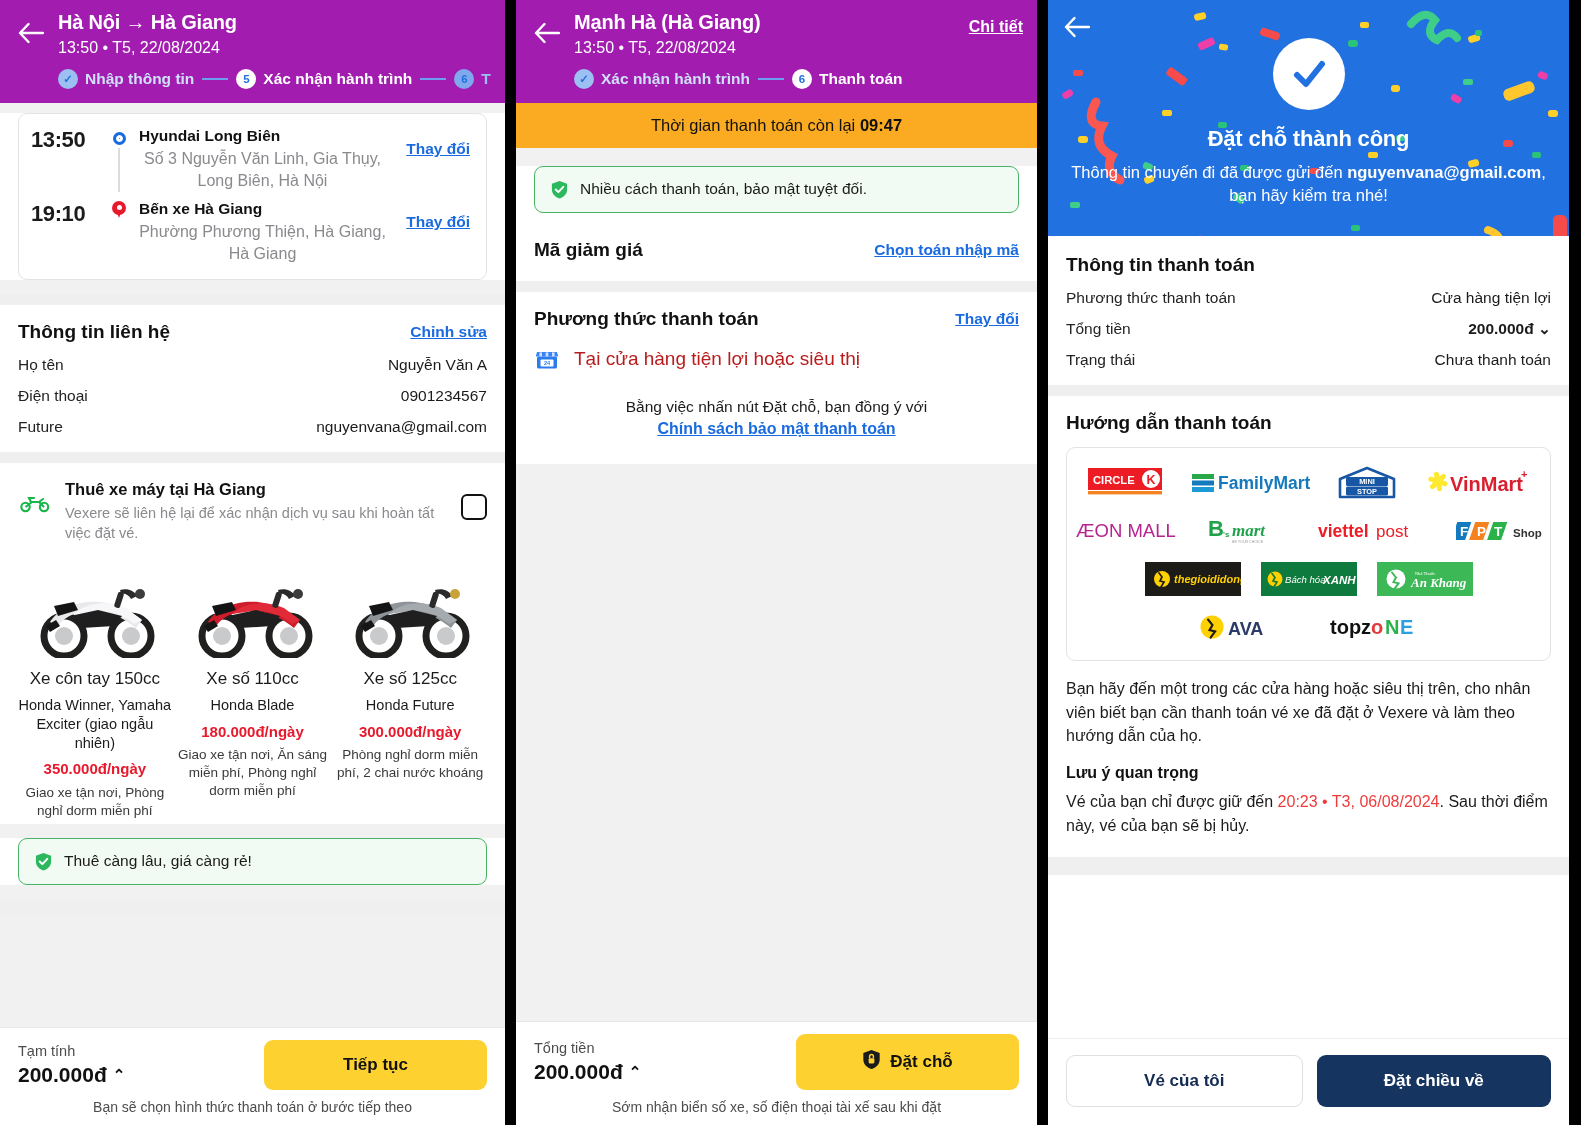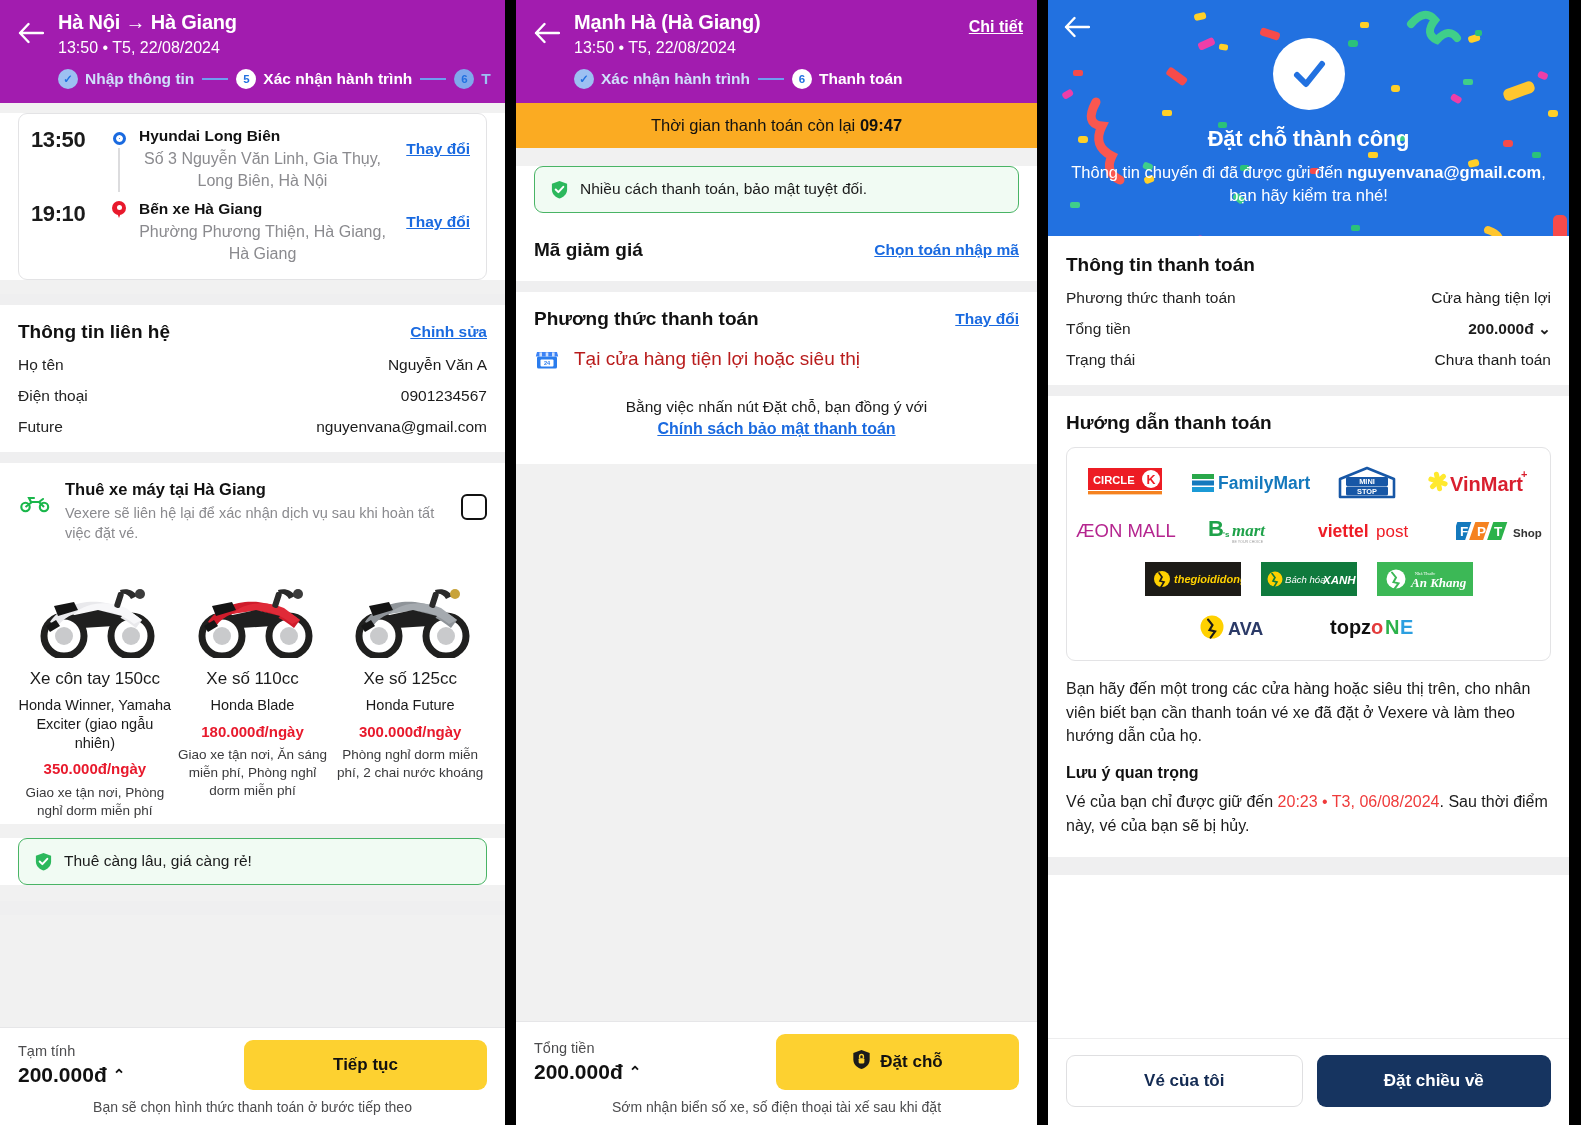--- a/index.html
+++ b/index.html
@@ -85,21 +85,21 @@
   .notice { margin:14px 18px 16px 18px; border:1px solid #49b465; background:#f1fbf3; border-radius:9px; padding:13px 15px; display:flex; align-items:center; gap:11px; }
   .notice .sh { width:19px; height:19px; flex:0 0 19px; }
   .notice .tx { font-size:15.5px; color:#1b1b1b; }
 
   
   .bottom { flex:0 0 auto; background:#fff; border-top:1px solid #e6e6e8; padding:12px 18px 10px 18px; }
   .bb-row { display:flex; align-items:center; justify-content:space-between; gap:14px;}
   .bb-label { font-size:14.5px; color:#4c4c4e; line-height:1.2;}
   .bb-amt { font-size:21px; font-weight:bold; color:#111; margin-top:2px; display:flex; align-items:center; gap:6px;}
   .bb-amt .car { font-size:15px; font-weight:bold; }
-  .btn-y { background:#fdd130; color:#111; font-size:17px; font-weight:bold; border:none; border-radius:9px; padding:15px 0; width:243px; cursor:pointer; display:flex; align-items:center; justify-content:center; gap:9px; font-family:inherit;}
+  .btn-y { background:#fdd130; color:#111; font-size:17px; font-weight:bold; border:none; border-radius:9px; padding:15px 0; width:223px; cursor:pointer; display:flex; align-items:center; justify-content:center; gap:9px; font-family:inherit;}
   .bb-foot { text-align:center; font-size:14px; color:#4c4c4e; margin-top:9px; }
 
   
   .timer { background:#fbab22; color:#111; text-align:center; font-size:16.5px; padding:13px 8px; font-weight:400; }
   .timer b { font-weight:bold; }
   .pm-row { display:flex; align-items:center; gap:14px; margin-top:16px; }
   .pm-ic { width:26px; height:26px; flex:0 0 26px; }
   .pm-name { font-size:19px; color:#b91c1c;}
   .agree { text-align:center; margin-top:26px; }
   .agree .l1 { font-size:15.5px; color:#1b1b1b; }

